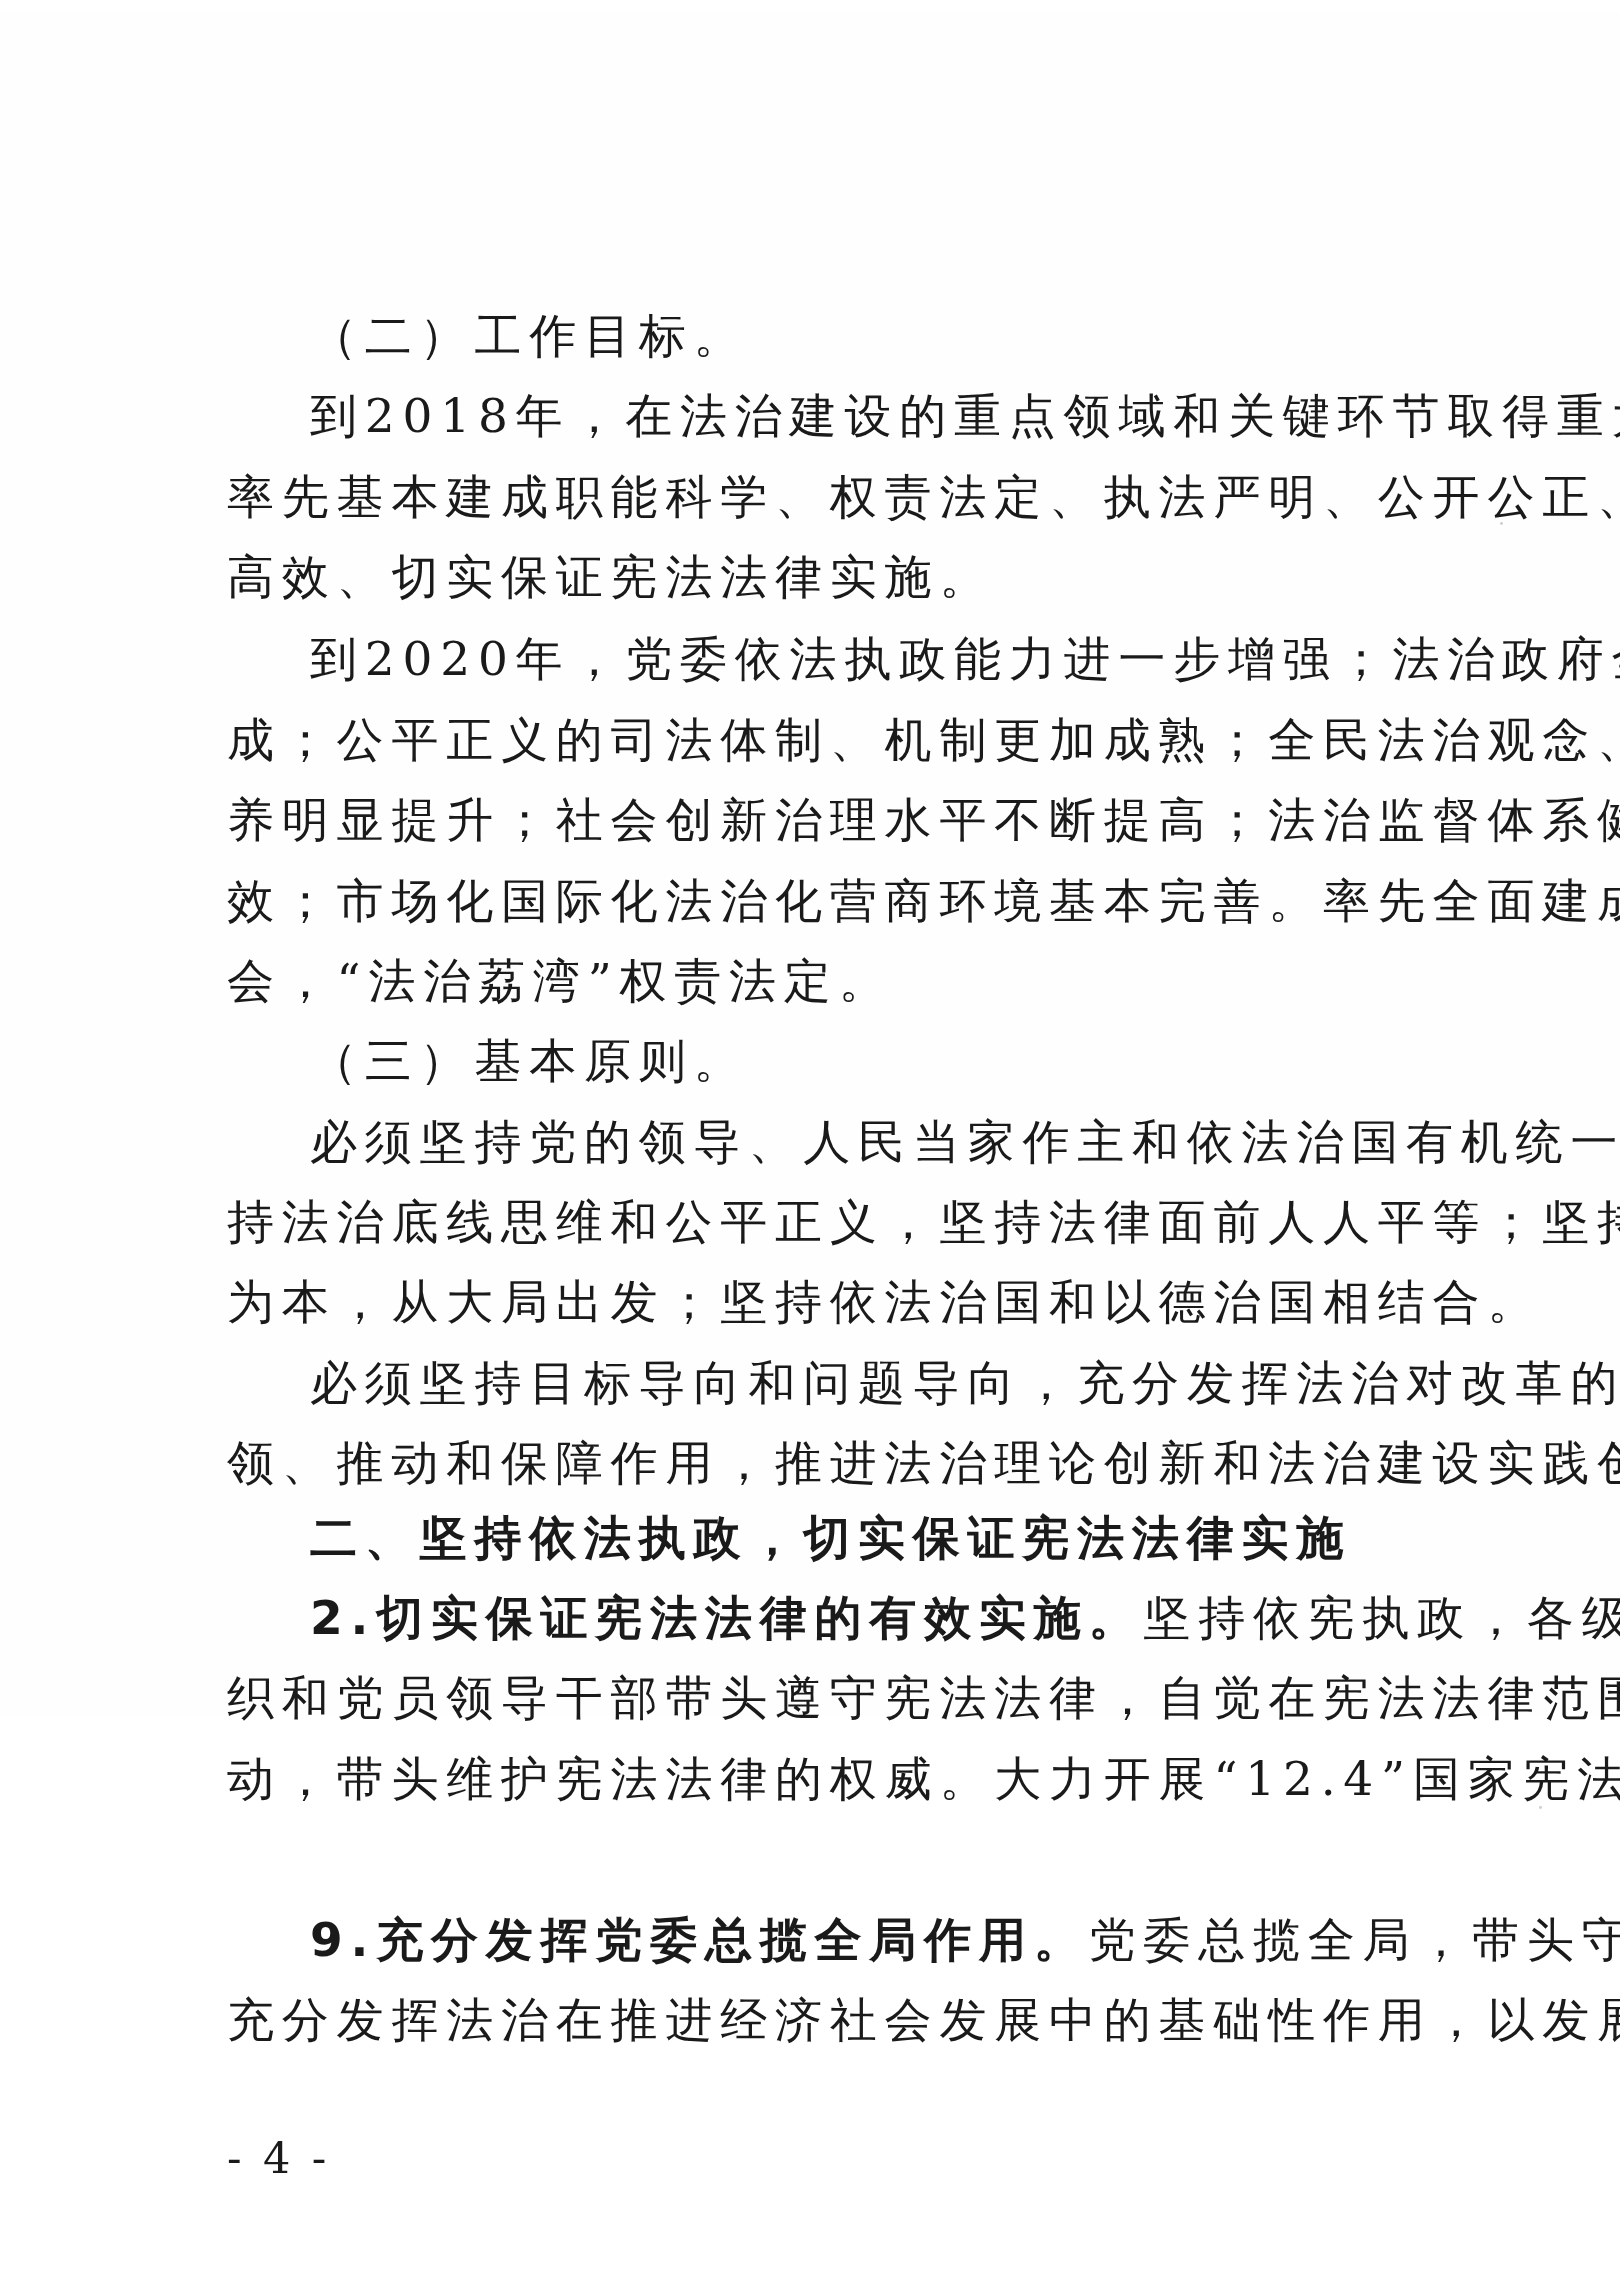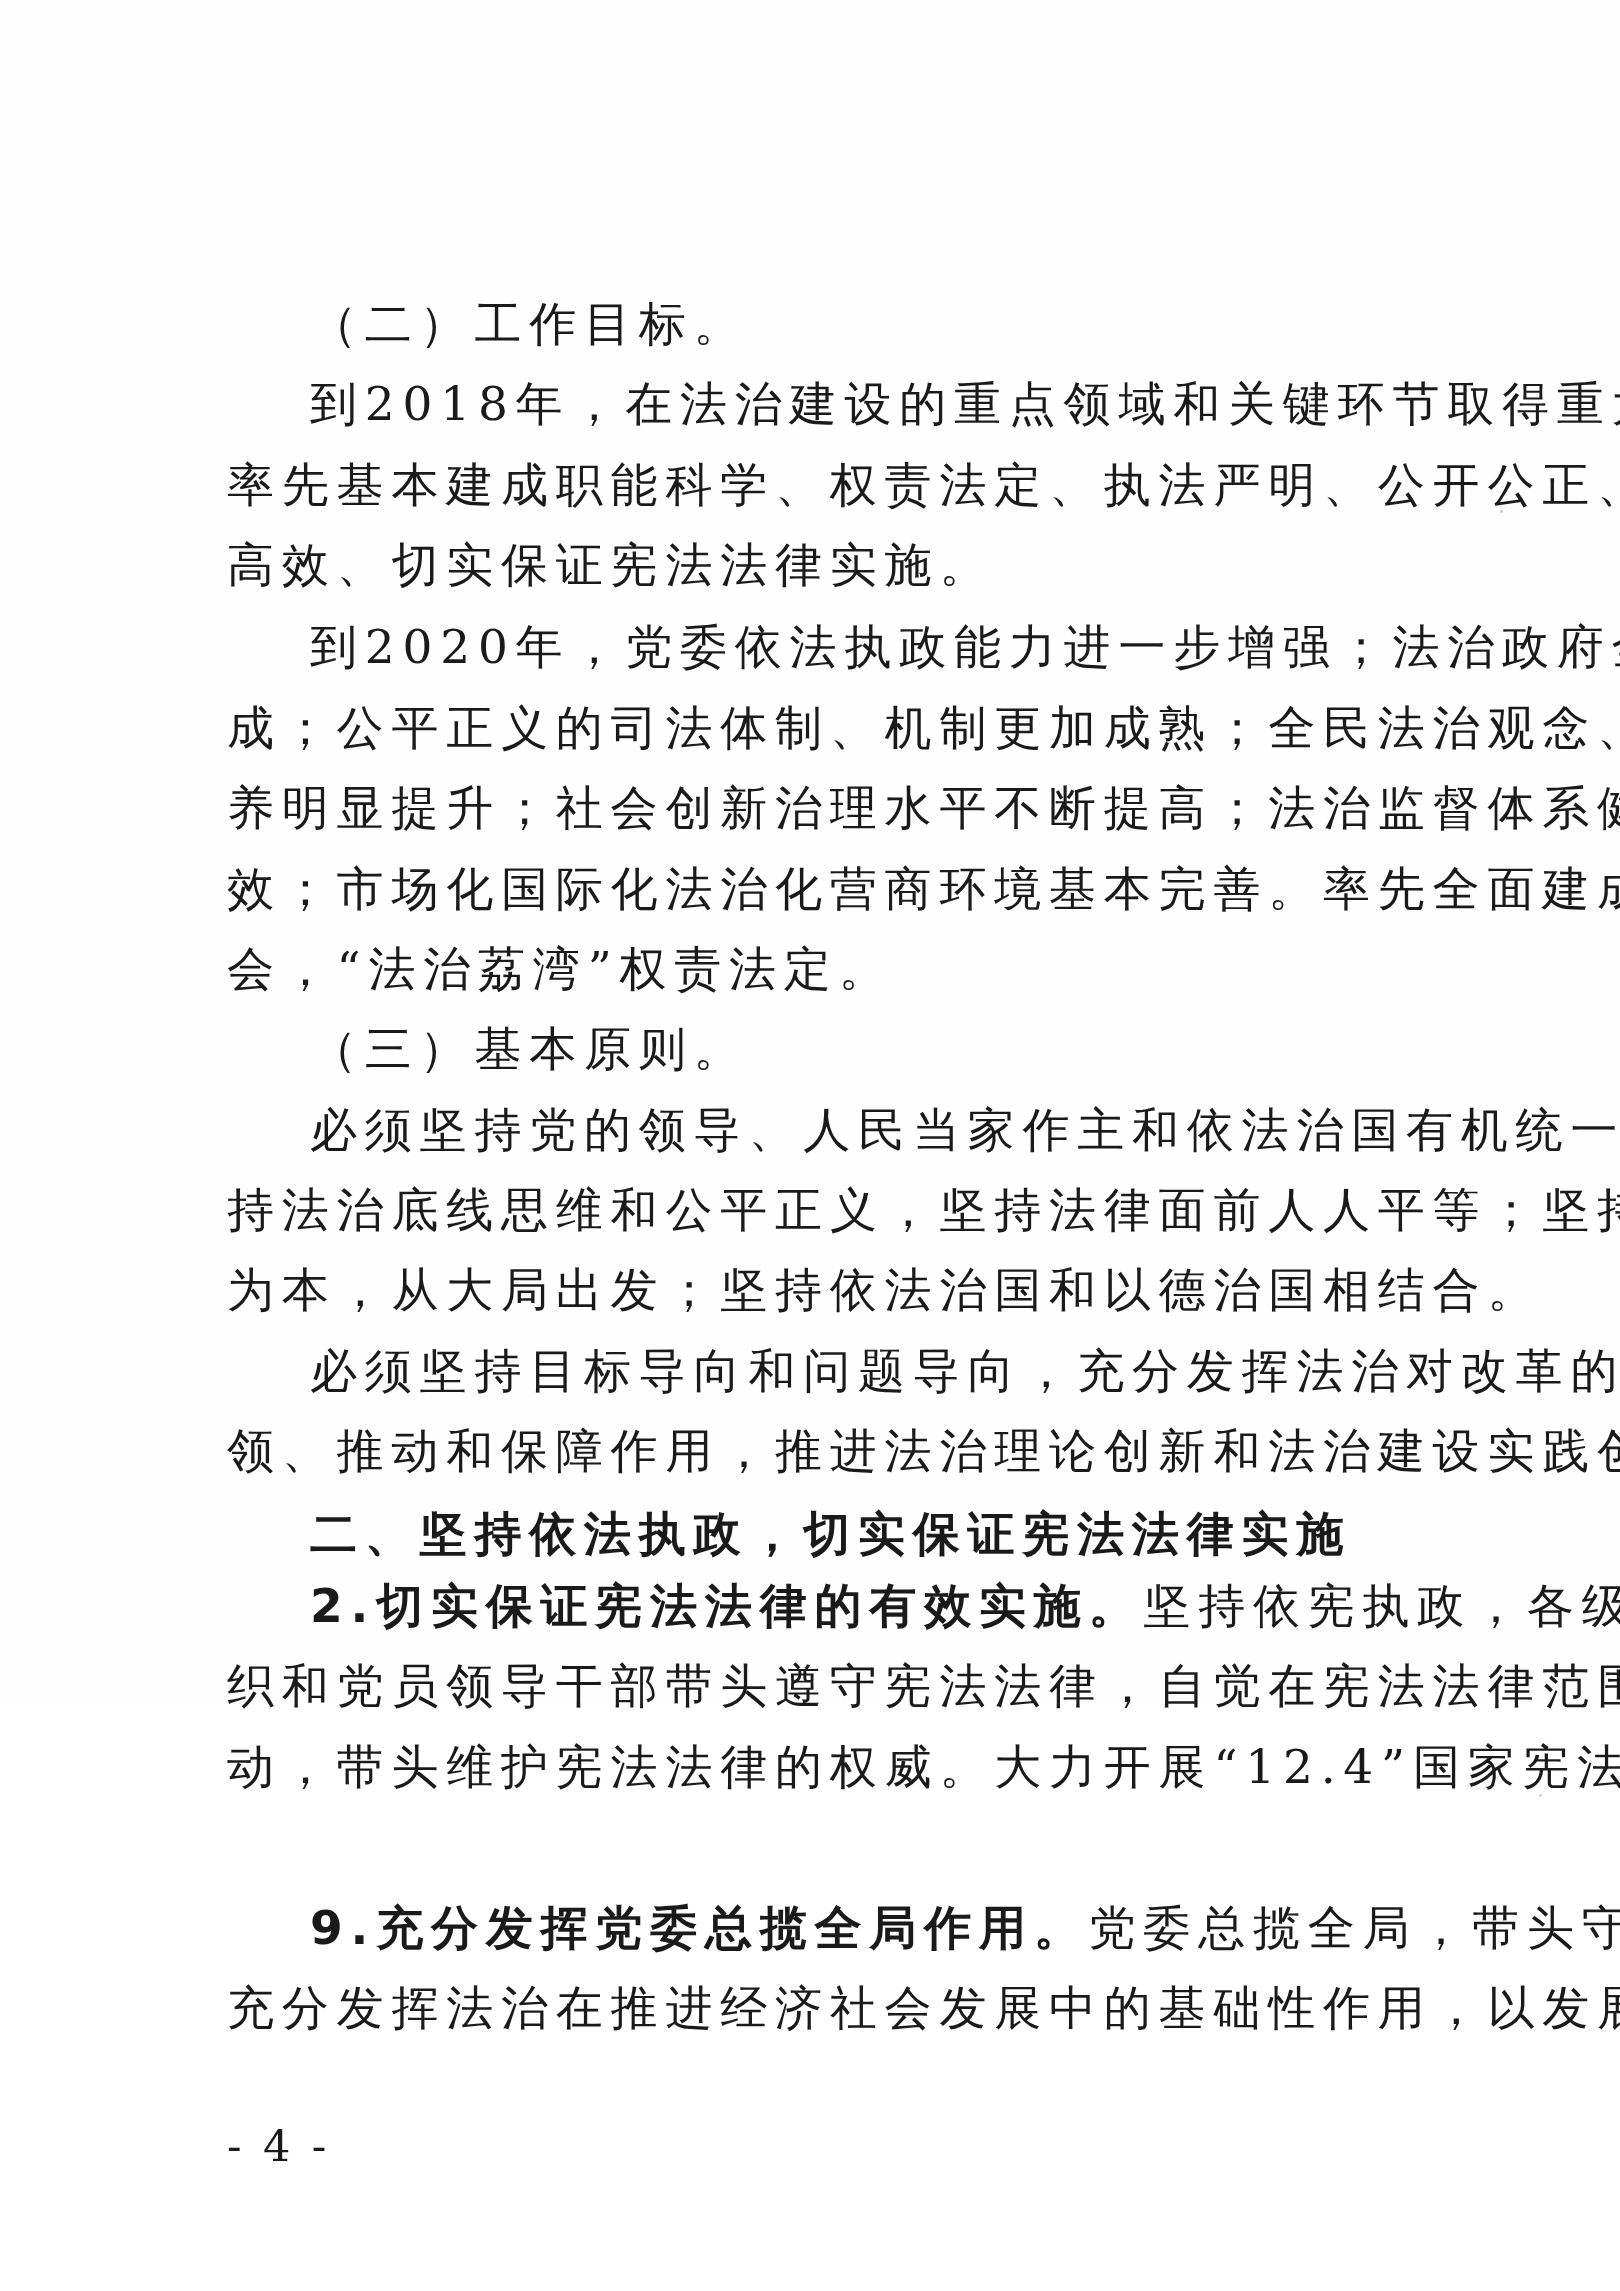--- a/index.html
+++ b/index.html
@@ -1,33 +1,33 @@
 <!DOCTYPE html>
 <html><head>
 <meta charset="utf-8">
 <style>
   html, body { margin: 0; padding: 0; background: #ffffff; }
   body { width: 1620px; height: 2292px; position: relative; overflow: hidden; }
   .page {
-    position: absolute; left: 0; top: 0; width: 1620px; height: 1704px;
+    position: absolute; left: 0; top: 12px; width: 1620px; height: 1704px;
     background: #fefefe;
     font-family: "DejaVu Serif", "Liberation Serif", serif;
     color: #1a1a1a;
   }
   .line {
     position: absolute;
     left: 227px;
     font-size: 47px;
     line-height: 59px;
     white-space: nowrap;
     letter-spacing: 7.8px;
   }
   .indent { left: 310px; }
   .bold { font-weight: bold; font-family: "DejaVu Sans", "Liberation Sans", sans-serif; }
-  .heading { font-family: "DejaVu Sans", "Liberation Sans", sans-serif; font-weight: bold; margin-top: 8px; }
+  .heading { font-family: "DejaVu Sans", "Liberation Sans", sans-serif; font-weight: bold; }
   .page-number {
     position: absolute; left: 227px; top: 2117px;
     font-size: 43px; line-height: 59px;
     font-family: "DejaVu Serif", "Liberation Serif", serif;
     color: #1a1a1a; letter-spacing: 3.9px;
   }
   .speck { position: absolute; width: 2.9px; height: 2.9px; background: #cfcfcf; border-radius: 50%; }
 </style>
 </head>
 <body>

